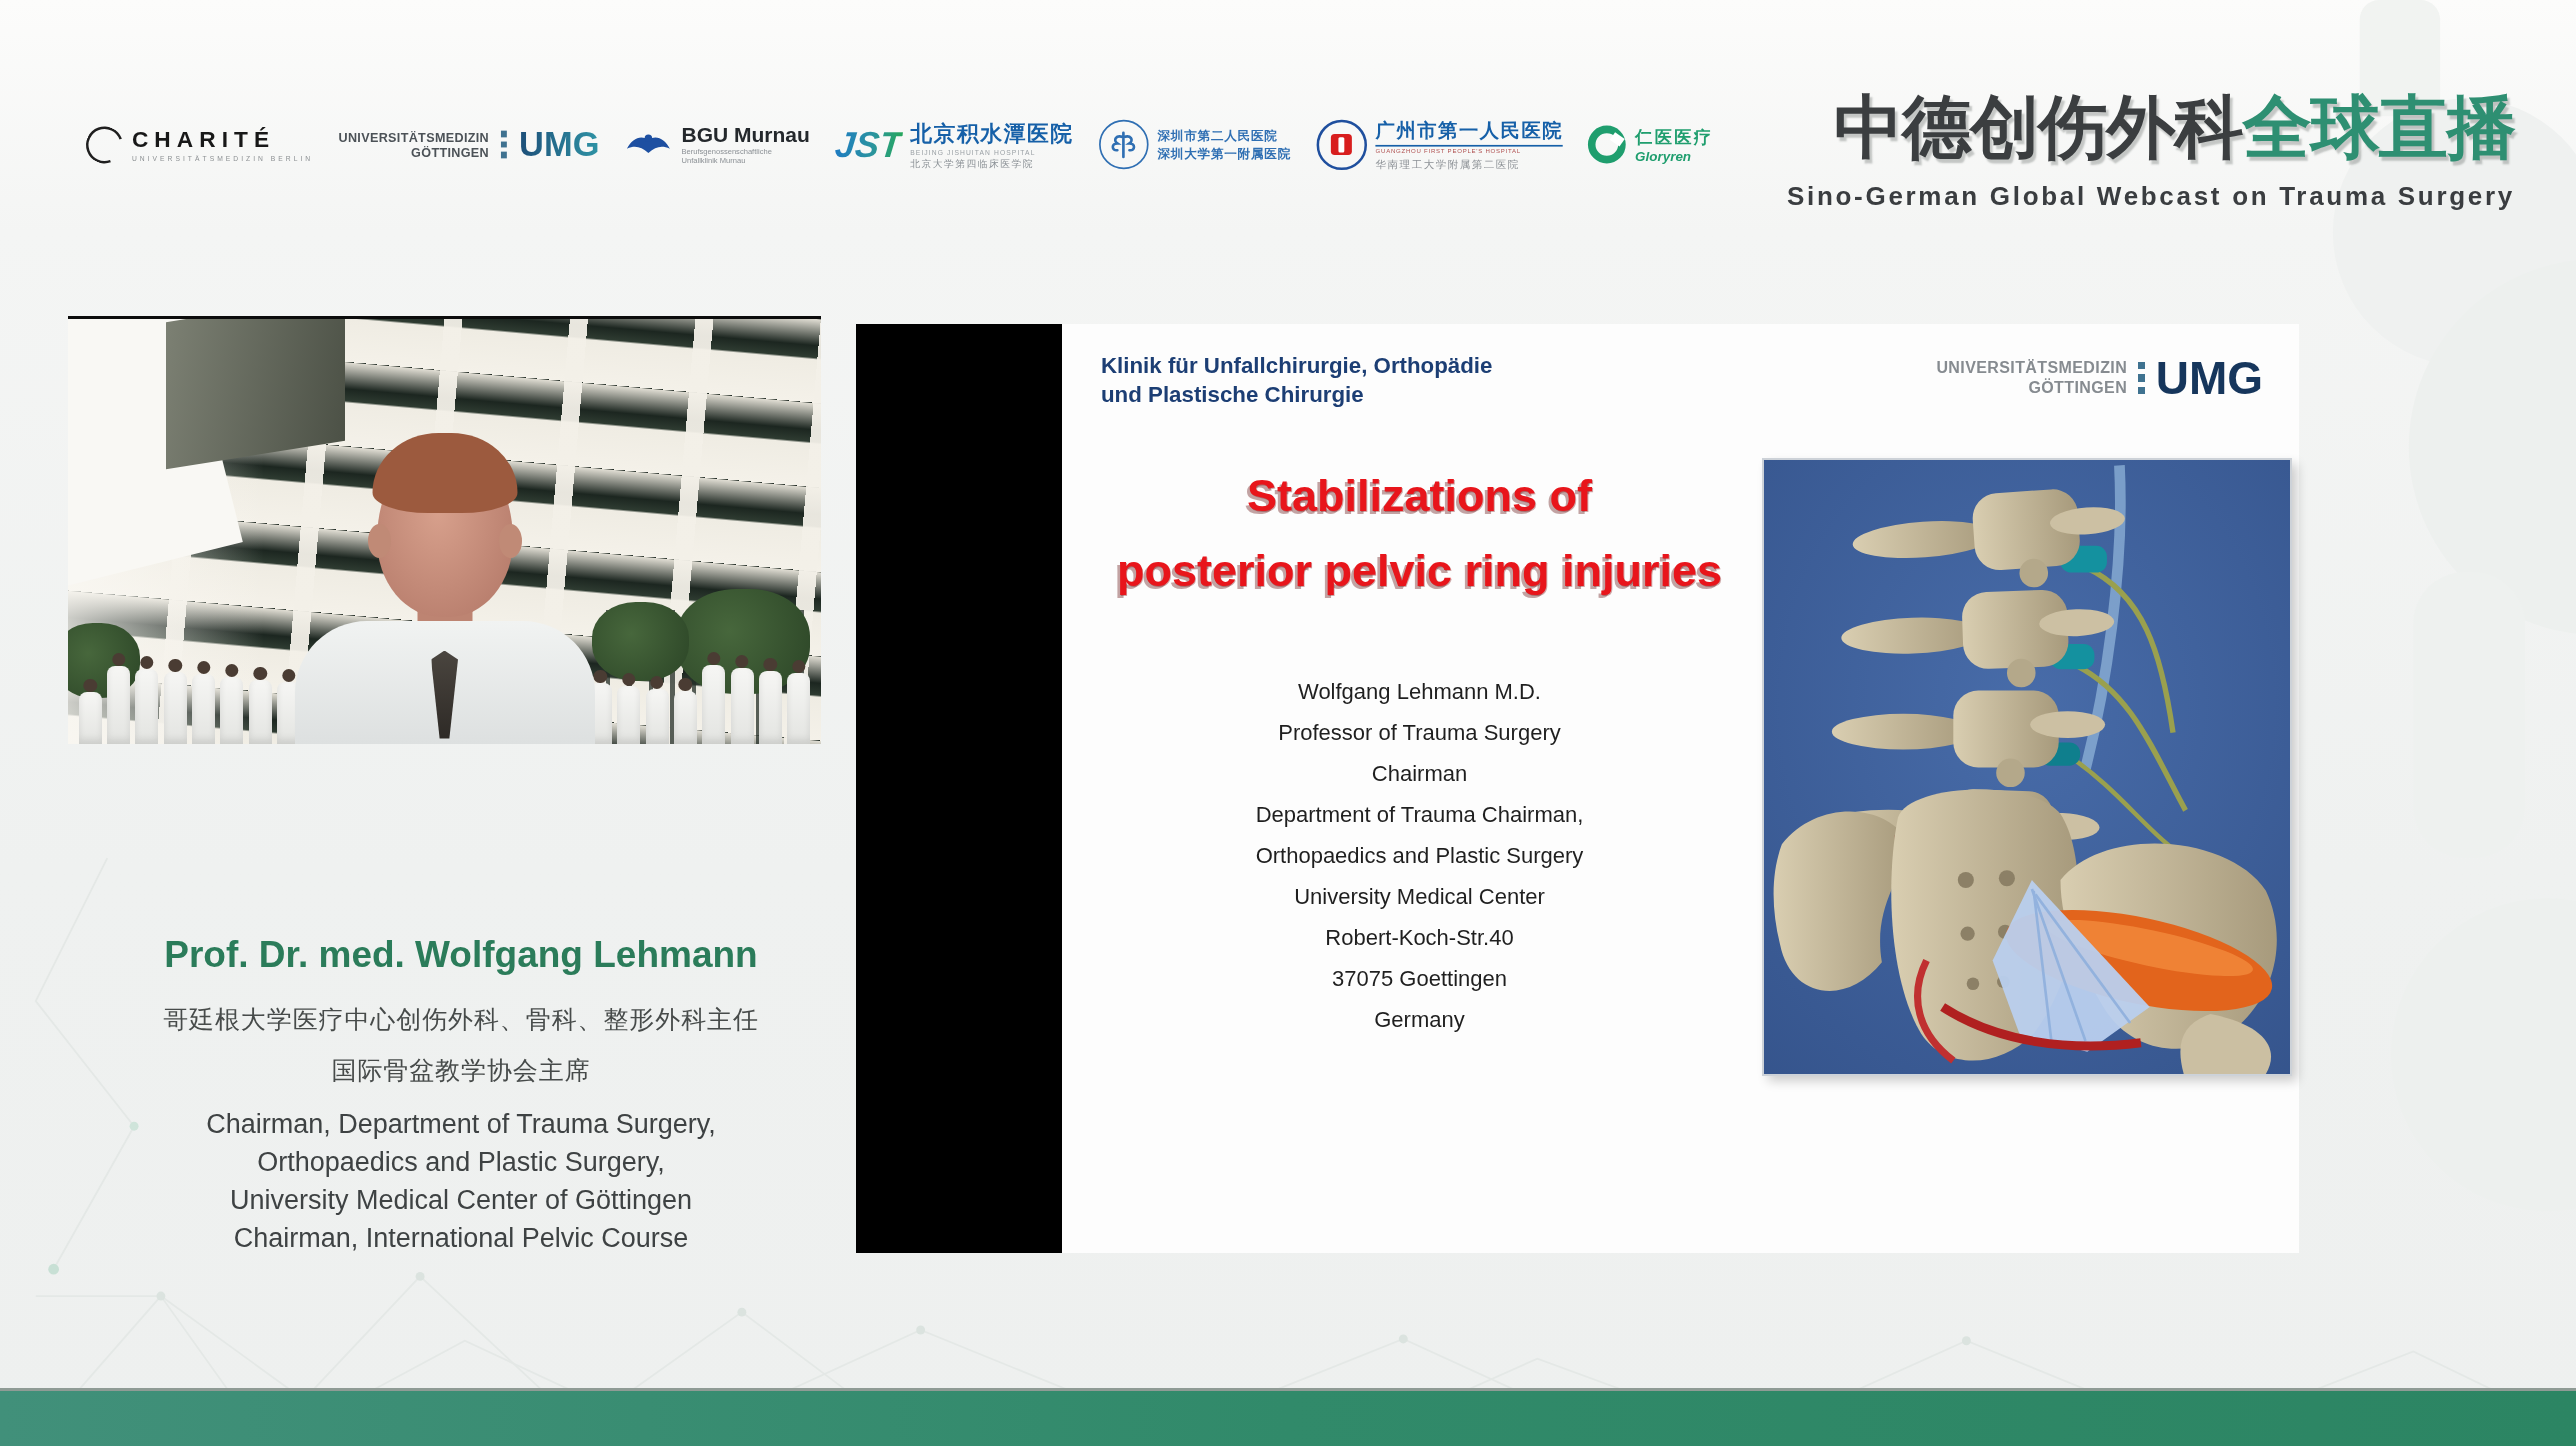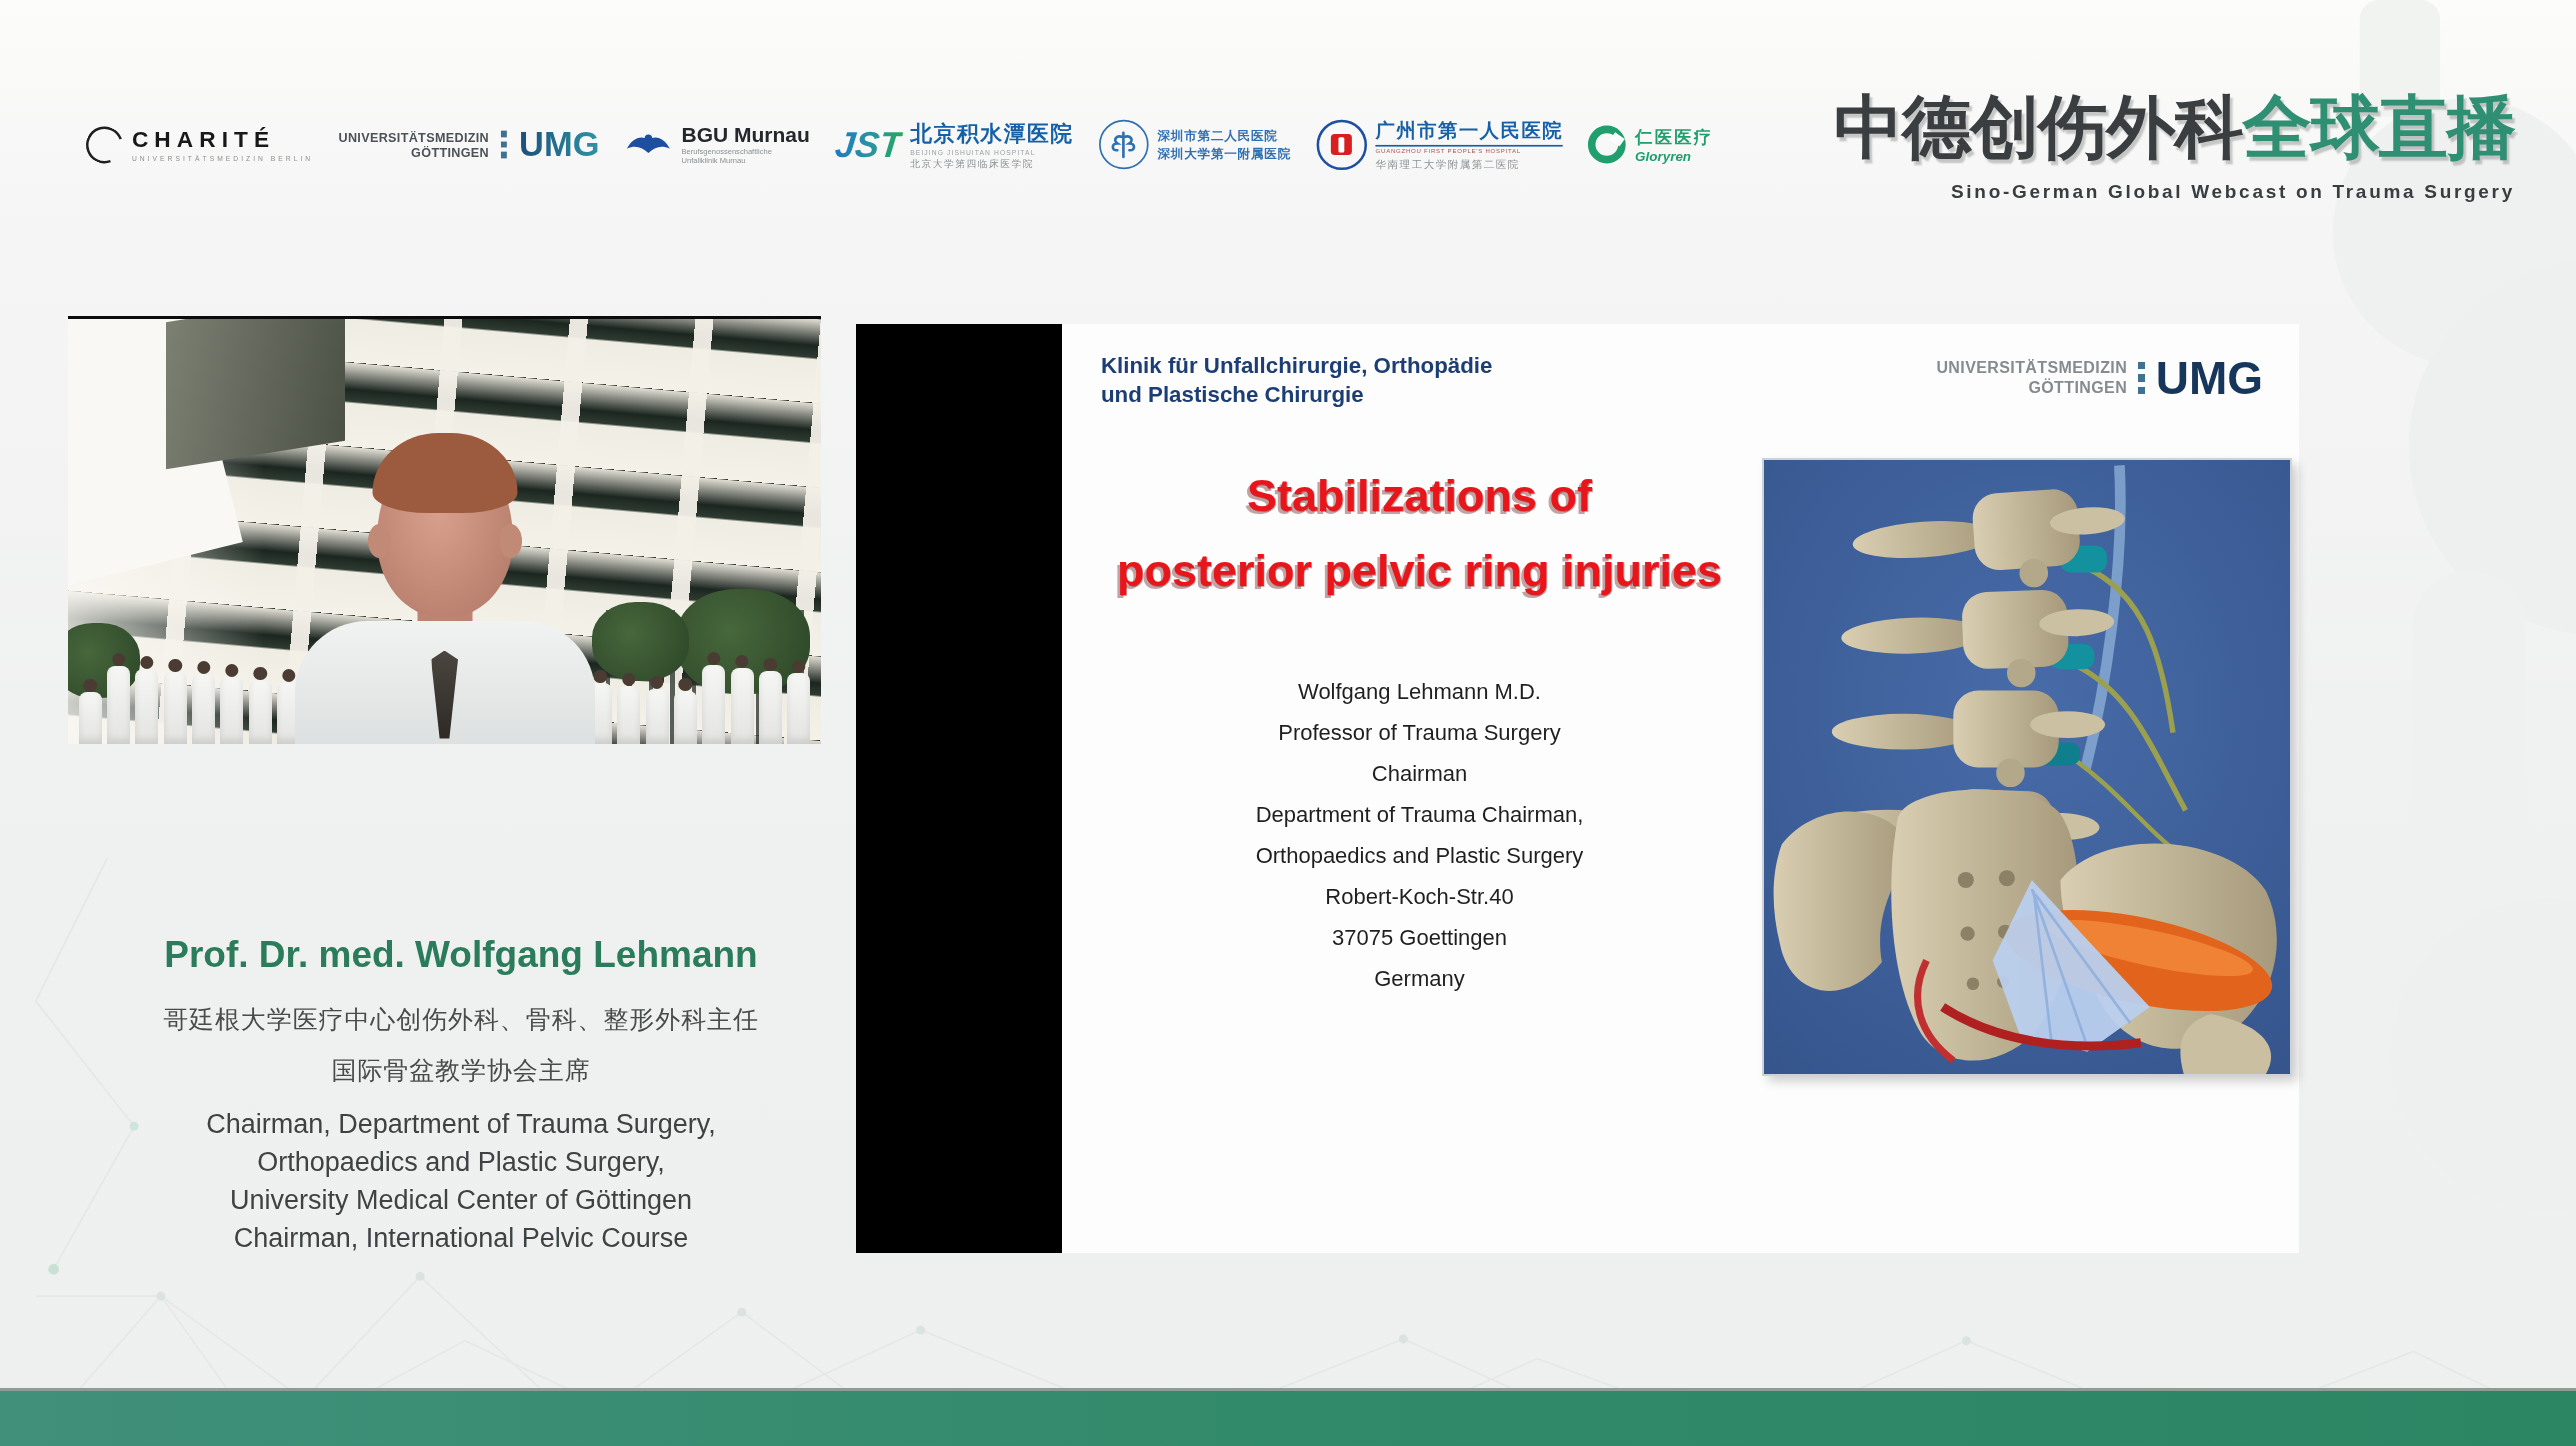--- a/index.html
+++ b/index.html
@@ -53,21 +53,21 @@
   .glory-mark::after{content:"";position:absolute;right:-5.4px;top:1.8px;width:14.3px;height:10.7px;background:#fff;transform:rotate(35deg);}
   .glory-zh{font-size:20.6px;font-weight:bold;color:#1f9e6e;letter-spacing:2.7px;}
   .glory-en{font-size:16px;font-weight:bold;font-style:italic;color:#1f9e6e;}
 
   
   .banner{position:absolute;top:82px;right:61px;text-align:right;}
   .banner-zh{font-size:69px;font-weight:800;letter-spacing:-0.9px;
     text-shadow:2.7px 3.6px 1.8px rgba(45,50,48,.25);}
   .banner-zh .dark{color:#3b3e40;}
   .banner-zh .green{color:#2e8f72;}
-  .banner-en{margin-top:7.2px;font-size:19px;font-weight:bold;letter-spacing:2.7px;color:#3a3d40;}
+  .banner-en{margin-top:7.2px;font-size:26px;font-weight:bold;letter-spacing:2.7px;color:#3a3d40;}
 
   
   .video{position:absolute;left:68px;top:316px;width:753px;height:425px;overflow:hidden;border-top:3.6px solid #0c0c0c;background:#dfdcd2;}
   .building{position:absolute;inset:0;
     background:repeating-linear-gradient(185deg,#1f2922 0px,#33413500 0.9px,#1c2620 27px,#2e3b31 39px,#efece3 41px,#f4f1e9 84px);}
   .building::before{content:"";position:absolute;inset:0;
     background:repeating-linear-gradient(95deg,rgba(243,240,232,.95) 0 18px,rgba(243,240,232,0) 18px 125px);}
   .building::after{content:"";position:absolute;inset:0;
     background:linear-gradient(90deg,rgba(250,248,243,.8),rgba(250,248,243,0) 26%);}
   .tower{position:absolute;left:98px;top:-10.7px;width:179px;height:147px;background:linear-gradient(100deg,#7c8073,#4c5146);transform:skewY(-9deg);}
@@ -318,20 +318,21 @@
         <div>Stabilizations of</div>
         <div>posterior pelvic ring injuries</div>
       </div>
 
       <div class="slide-body">
         <div>Wolfgang Lehmann M.D.</div>
         <div>Professor of Trauma Surgery</div>
         <div>Chairman</div>
         <div>Department of Trauma Chairman,</div>
         <div>Orthopaedics and Plastic Surgery</div>
+        <div>University Medical Center</div>
         <div>Robert-Koch-Str.40</div>
         <div>37075 Goettingen</div>
         <div>Germany</div>
       </div>
 
       <div class="pelvis">
         <svg viewBox="0 0 589 687" preserveAspectRatio="none" xmlns="http://www.w3.org/2000/svg">
           <defs>
             <radialGradient id="pg" cx="50%" cy="40%" r="80%">
               <stop offset="0" stop-color="#486ca9"></stop>

